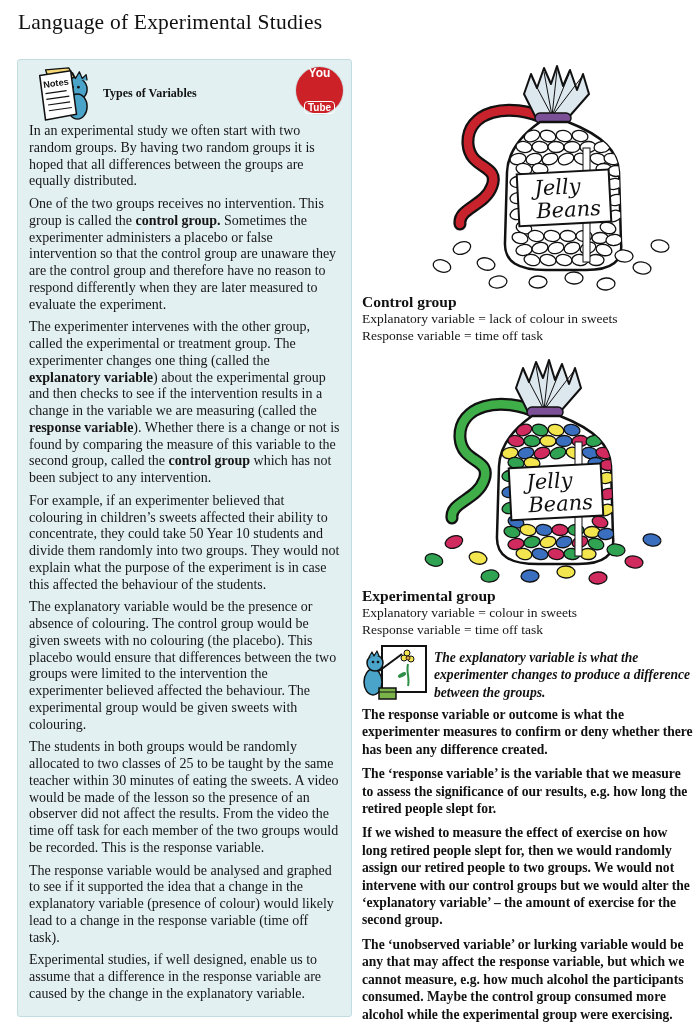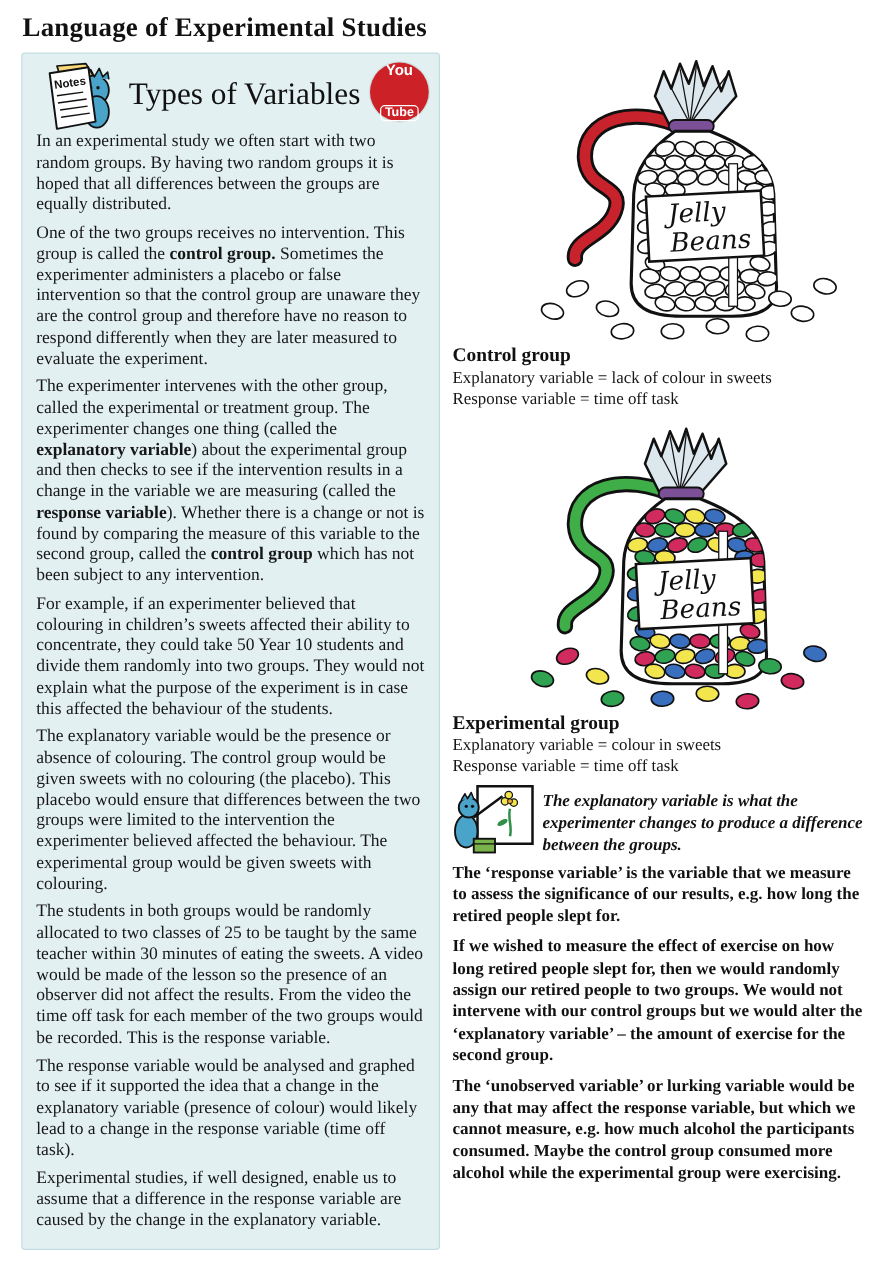--- a/index.html
+++ b/index.html
@@ -3,34 +3,34 @@
 <meta charset="utf-8">
 <style>
   * { margin:0; padding:0; box-sizing:border-box; }
   html,body { background:#fff; }
   body {
     width:695px; height:1024px; overflow:hidden; position:relative;
     font-family:"Liberation Serif", serif; color:#1a1a1a;
   }
   .page { padding:8px 14px 0 17px; }
   .title {
-    font-size:21.5px; font-weight:bold; letter-spacing:.2px;
-    margin:2px 0 7px 1px; color:#111;
+    font-size:21.5px; font-weight:normal; letter-spacing:.2px;
+    margin:2px 0 24px 1px; color:#111;
   }
   .cols { display:flex; align-items:flex-start; }
 
   
   .notes-box {
     width:335px; height:958px; flex:0 0 auto;
     background:var(--box-bg); border:1px solid var(--box-border);
     border-radius:3px; padding:5px 11px 8px 11px; position:relative;
   }
   .box-head { display:flex; align-items:center; height:56px; margin-bottom:2px; }
   .notes-icon-wrap { width:64px; height:58px; flex:0 0 auto; }
-  .box-heading { font-size:25px; font-weight:normal; margin-left:10px; color:#111; }
+  .box-heading { font-size:12px; font-weight:bold; margin-left:10px; color:#111; }
   .yt {
     position:absolute; right:8px; top:7px; width:47px; height:47px;
     border-radius:50%; background:var(--youtube-red);
     display:flex; flex-direction:column; align-items:center; justify-content:space-between;
     font-family:"Liberation Sans", sans-serif; color:#fff; font-weight:bold;
     box-shadow:0 0 0 1px rgba(0,0,0,.08);
   }
   .yt-you { font-size:12px; line-height:12px; }
   .yt-tube { font-size:10px; line-height:11px; border:1.5px solid #fff; border-radius:4px; padding:0 3px; margin-top:1px; }
   .box-body p { font-size:14px; line-height:16.75px; margin-bottom:6px; color:#161616; }
@@ -312,19 +312,20 @@
             <circle cx="11" cy="18" r="1.3" fill="#111"></circle>
             <circle cx="16" cy="18" r="1.3" fill="#111"></circle>
             <rect x="17" y="44" width="17" height="11" fill="#79b34a" stroke="#111" stroke-width="1.5"></rect>
             <line x1="17" y1="48" x2="34" y2="48" stroke="#111" stroke-width="1"></line>
           </svg>
         </span>
         <p class="teacher-note">The explanatory variable is what the experimenter changes to produce a difference between the groups.</p>
       </div>
 
       <div class="bold-paras">
+          <p><span>The response variable or outcome is what the experimenter measures to confirm or deny whether there has been any difference created.</span></p>
           <p><span>The ‘response variable’ is the variable that we measure to assess the significance of our results, e.g. how long the retired people slept for.</span></p>
           <p><span>If we wished to measure the effect of exercise on how long retired people slept for, then we would randomly assign our retired people to two groups. We would not intervene with our control groups but we would alter the ‘explanatory variable’ – the amount of exercise for the second group.</span></p>
           <p><span>The ‘unobserved variable’ or lurking variable would be any that may affect the response variable, but which we cannot measure, e.g. how much alcohol the participants consumed.  Maybe the control group consumed more alcohol while the experimental group were exercising.</span></p>
         </div>
     </aside>
   </div>
 </div>
 
 </body></html>

